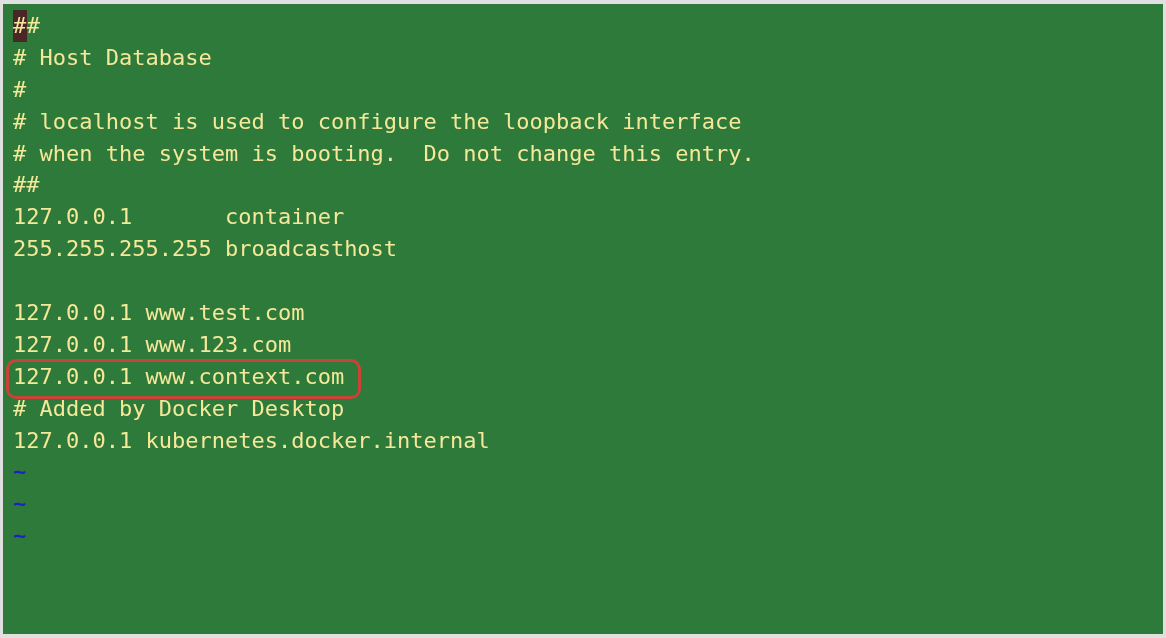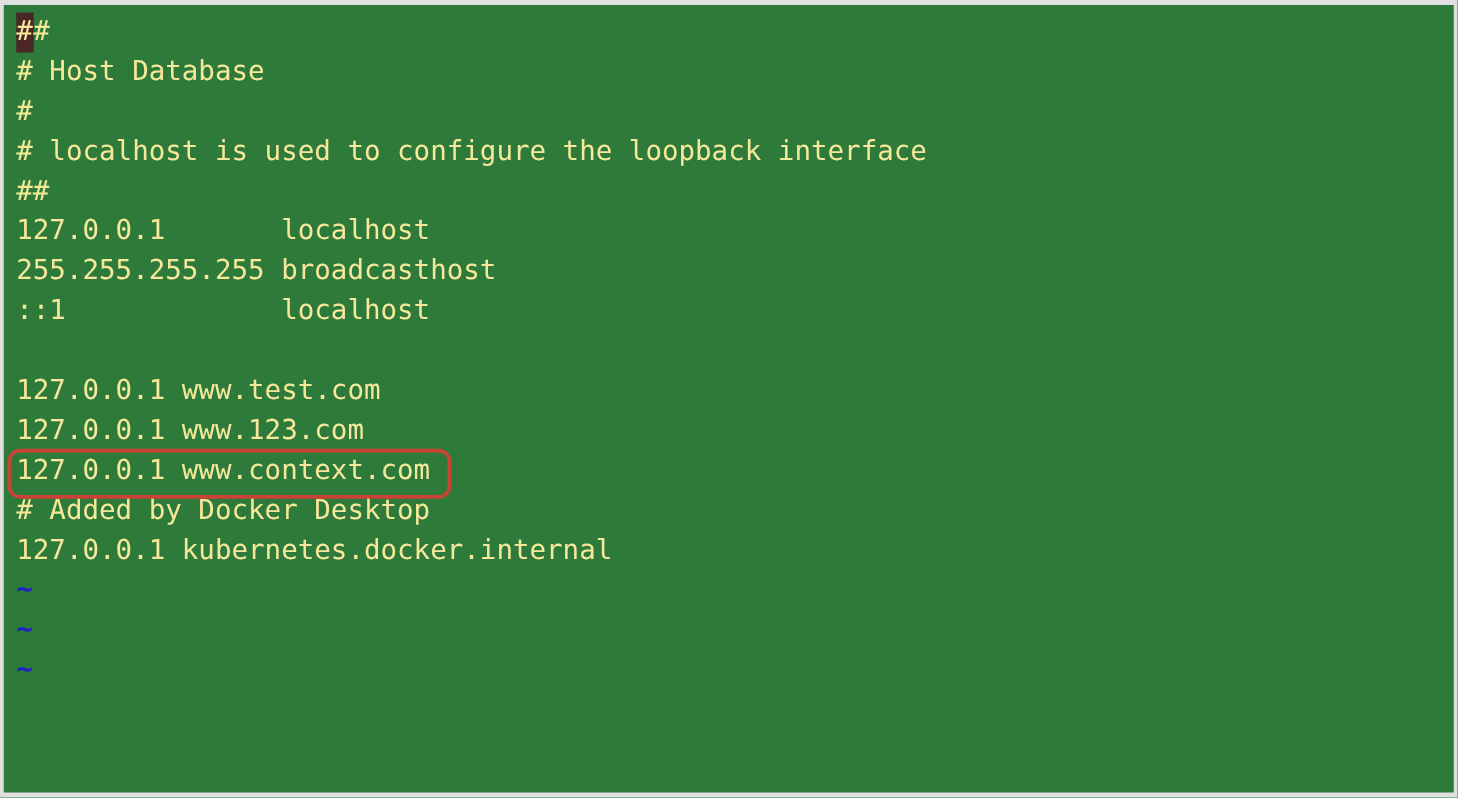--- a/index.html
+++ b/index.html
@@ -55,24 +55,24 @@
   </style>
 </head>
 <body>
 
 <div class="editor" id="editor-root">
   <div class="callout-box"></div>
 <span class="line"><span class="cursor-block">#</span>#</span>
     <span class="line"># Host Database</span>
     <span class="line">#</span>
     <span class="line"># localhost is used to configure the loopback interface</span>
+    <span class="line"># when the system is booting.  Do not change this entry.</span>
     <span class="line">##</span>
-    <span class="line">127.0.0.1       localhost</span>
+    <span class="line">127.0.0.1       container</span>
     <span class="line">255.255.255.255 broadcasthost</span>
-    <span class="line">::1             localhost</span>
     <span class="line">&nbsp;</span>
     <span class="line">127.0.0.1 www.test.com</span>
     <span class="line">127.0.0.1 www.123.com</span>
     <span class="line">127.0.0.1 www.context.com</span>
     <span class="line"># Added by Docker Desktop</span>
     <span class="line">127.0.0.1 kubernetes.docker.internal</span>
     <span class="line empty-tilde">~</span>
     <span class="line empty-tilde">~</span>
     <span class="line empty-tilde">~</span>
   </div>

